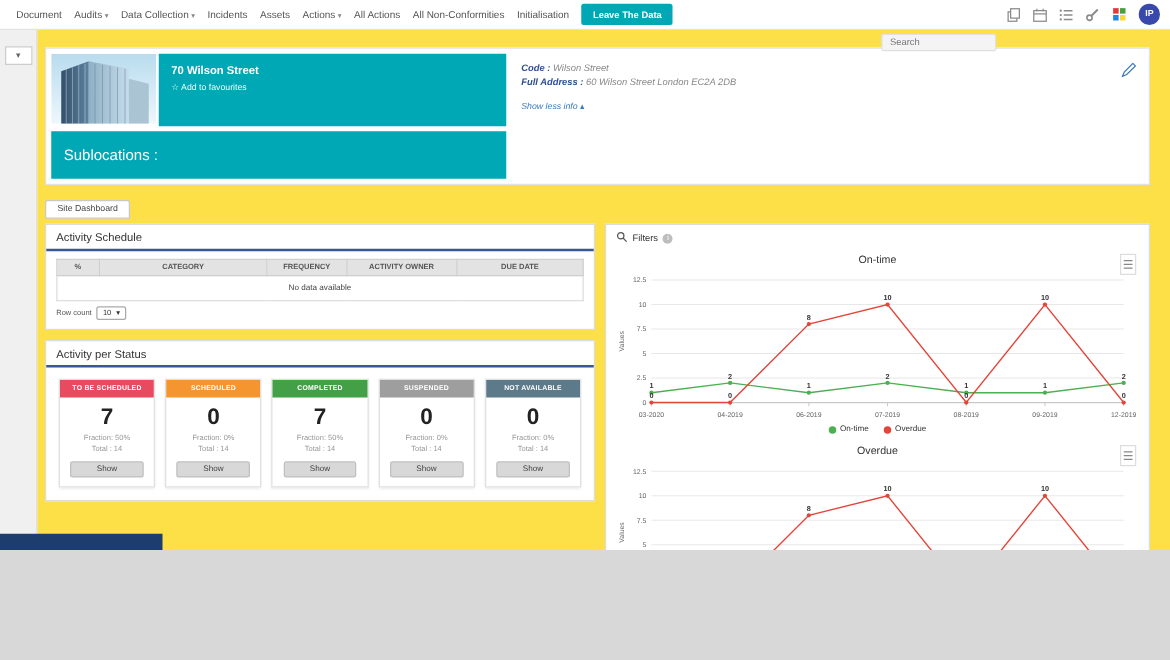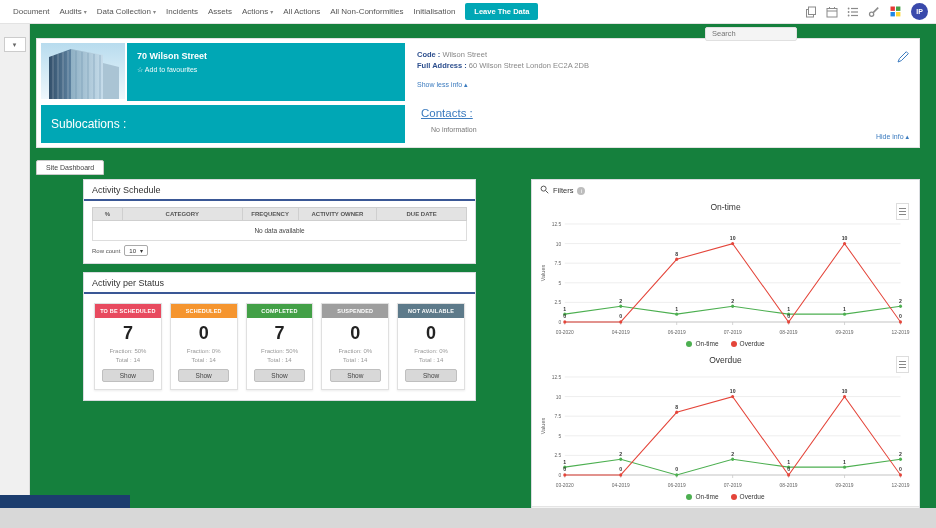--- a/index.html
+++ b/index.html
@@ -1,17 +1,17 @@
 <!DOCTYPE html>
 <html><head>
 <meta charset="utf-8">
 <style>
   * { box-sizing: border-box; }
   body { margin:0; background:#d8d8d8; font-family:"Liberation Sans","DejaVu Sans",sans-serif; }
-  .screen { position:relative; width:936px; height:508px; background:#fff; overflow:hidden; }
+  .screen { position:relative; width:936px; height:440px; background:#fff; overflow:hidden; }
 
   
   .topbar { position:absolute; top:0; left:0; right:0; height:24px; background:#fff;
             border-bottom:1px solid #e3e3e3; display:flex; align-items:center; padding:0 8px; z-index:5; }
   .nav-items { display:flex; align-items:center; }
   .nav-item { font-size:8px; color:#555; padding:0 5px; cursor:pointer; white-space:nowrap; }
   .caret { font-size:6px; color:#888; margin-left:2px; }
   .leave-btn { background:#00a7b5; color:#fff; font-size:7.5px; font-weight:bold; border:none;
                border-radius:2px; padding:4px 9px; margin-left:5px; cursor:pointer; font-family:inherit; }
   .topbar-spacer { flex:1; }
@@ -21,51 +21,51 @@
   .avatar { width:17px; height:17px; border-radius:50%; background:#3949ab; color:#fff; font-size:7px;
             font-weight:bold; display:flex; align-items:center; justify-content:center; margin-left:9px; cursor:pointer; }
 
   
   .left-rail { position:absolute; top:24px; left:0; width:30px; bottom:0; background:#f0f0f0; border-right:1px solid #dcdcdc; }
   .rail-box { width:22px; height:15px; background:#fff; border:1px solid #ccc; margin:13px auto 0;
               text-align:center; font-size:7px; color:#666; line-height:13px; cursor:pointer; }
   .bottom-bar { position:absolute; left:0; bottom:0; width:130px; height:13px; background:#1c3d6e; z-index:6; }
 
   
-  .content { position:absolute; left:30px; top:24px; right:0; bottom:0; background:#15803d;
+  .content { position:absolute; left:30px; top:24px; right:0; bottom:0; background:#fde047;
              padding:14px 16px 0 6px; overflow:hidden; }
 
   .header-card { background:#fff; border:1px solid #e2e2e2; padding:4px; }
   .hc-row1 { display:flex; gap:2px; height:58px; }
   .bphoto { width:84px; height:56px; flex:none; }
   .hc-title { width:278px; flex:none; background:#00a7b5; color:#fff; padding:8px 10px; }
   .hc-title .t { font-size:9px; font-weight:bold; }
   .fav { font-size:7px; margin-top:5px; opacity:.95; cursor:pointer; }
-  .hc-info { flex:1; padding:5px 10px; position:relative; }
+  .hc-info { flex:1; padding:5px 10px; position:relative;font-style:italic; }
   .info-line { font-size:7.5px; color:#888; margin-top:2px; }
   .info-label { color:#2d4f8e; font-weight:bold; }
   .showless { color:#3b7bbf; margin-top:11px; font-size:7px; display:inline-block; cursor:pointer; }
   .edit-ic { position:absolute; top:6px; right:6px; cursor:pointer; }
 
   .hc-row2 { display:flex; gap:2px; margin-top:4px; height:38px; }
   .hc-sub { width:364px; flex:none; background:#00a7b5; color:#fff; font-size:12px; line-height:38px; padding-left:10px; }
   .hc-contacts { flex:1; position:relative; }
   .contacts-t { position:absolute; left:14px; top:2px; font-size:11.5px; color:#3b7bbf; text-decoration:underline; cursor:pointer; }
   .noinfo { position:absolute; left:24px; top:21px; font-size:7px; color:#777; }
   .hideinfo { position:absolute; right:6px; bottom:2px; font-size:7px; color:#3b7bbf; cursor:pointer; }
 
   .tabs { margin-top:8px; }
   .tab { display:inline-block; background:#fff; border:1px solid #c9c9c9; padding:3px 9px; font-size:7px;
          color:#444; border-radius:2px 2px 0 0; cursor:pointer; }
 
   .cols { display:flex; gap:8px; margin-top:4px; align-items:flex-start; }
   .col-l { width:440px; flex:none; }
   .col-r { flex:1; min-width:0; }
 
-  .panel { background:#fff; border:1px solid #d9dce0;margin-left:47px; }
+  .panel { background:#fff; border:1px solid #d9dce0; }
   .col-l .panel + .panel { margin-top:8px; }
   .panel-h { font-size:9px; color:#333; padding:5px 8px 4px; border-bottom:2px solid #3a5795; }
 
   
   .sched-table { border-collapse:collapse; width:calc(100% - 16px); margin:6px 8px 4px; }
   .sched-table th { background:#e3e3e3; border:1px solid #cfcfcf; font-size:6px; color:#555; padding:3px 2px; font-weight:bold; }
   .sched-table td { border:1px solid #ddd; font-size:6.5px; color:#444; text-align:center; padding:6px; }
   .tfoot { display:flex; align-items:center; gap:4px; font-size:6px; color:#555; padding:0 8px 7px; }
   .rc-select { border:1px solid #aaa; border-radius:2px; padding:1px 4px; font-size:6px; display:inline-flex;
                gap:4px; align-items:center; color:#333; cursor:pointer; background:#fff; }
@@ -218,27 +218,20 @@
           </div>
           <span class="edit-ic">
             <svg width="12" height="12" viewBox="0 0 12 12">
                 <polygon points="1,11 2.4,7.6 9.3,0.7 11.3,2.7 4.4,9.6" fill="none" stroke="#3b7bbf" stroke-width="1"></polygon>
               </svg>
           </span>
         </div>
       </div>
       <div class="hc-row2">
         <div class="hc-sub">Sublocations :</div>
-        <div class="hc-contacts">
-          <span class="contacts-t">Contacts :</span>
-          <span class="noinfo">No information</span>
-          <span class="hideinfo">
-            <span>Hide info</span> <span>▴</span>
-          </span>
-        </div>
       </div>
     </section>
 
     <div class="tabs">
       <span class="tab">Site Dashboard</span>
     </div>
 
     <div class="cols">
 
       <div class="col-l">

